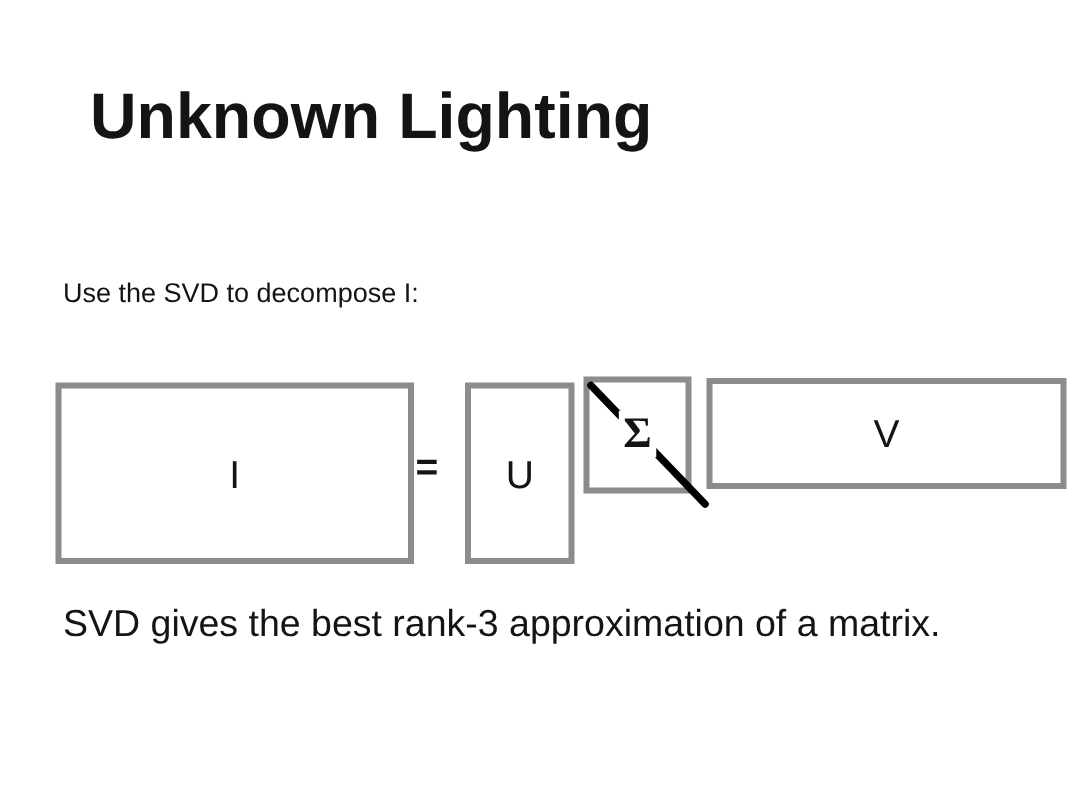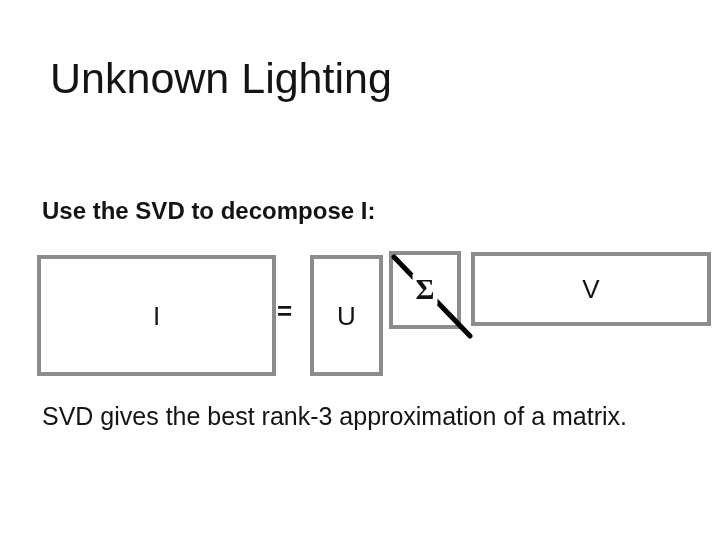--- a/index.html
+++ b/index.html
@@ -14,40 +14,39 @@
     font-family: "Liberation Sans", sans-serif;
   }
   .slide {
     position: relative;
     width: 720px;
     height: 540px;
     background: var(--background, #ffffff);
   }
   .title {
     position: absolute;
-    left: 50px;
+    left: 60px;
     top: 55px;
     margin: 0;
     font-size: 43px;
-    font-weight: 400;
+    font-weight: 700;
     letter-spacing: 0;
     line-height: 1.1;
     color: var(--text, #141414);
     white-space: nowrap;
   }
   .body-text {
     position: absolute;
     left: 42px;
-    top: 196px;
+    top: 184px;
     margin: 0;
-    font-size: 24px;
+    font-size: 18px;
     line-height: 1.25;
     color: var(--text, #141414);
     white-space: nowrap;
-    font-weight: bold;
   }
   .footer-text {
     position: absolute;
     left: 42px;
     top: 401px;
     margin: 0;
     font-size: 25px;
     line-height: 1.25;
     color: var(--text, #141414);
     white-space: nowrap;

